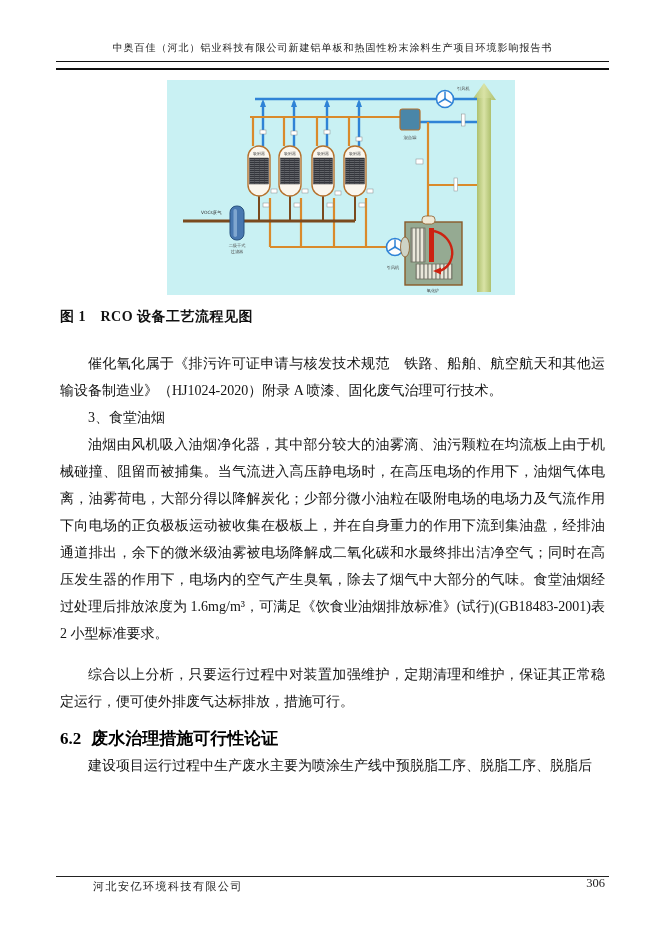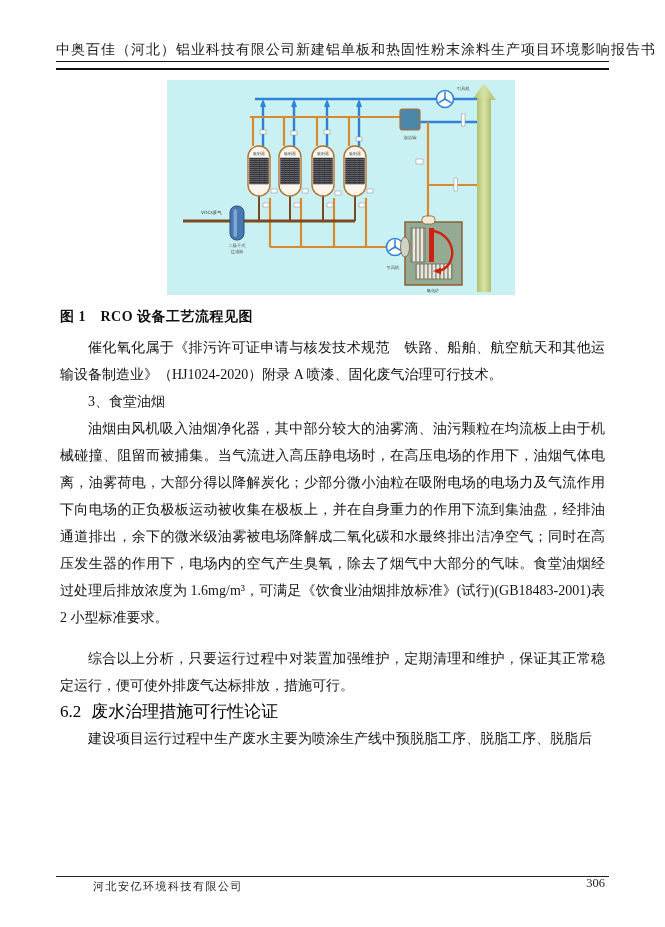--- a/index.html
+++ b/index.html
@@ -3,40 +3,40 @@
 <meta charset="utf-8">
 <style>
   html,body{margin:0;padding:0;background:#e8e8e8;}
   .page{
     position:relative;width:665px;height:927px;background:#ffffff;margin:0 auto;
     font-family:"Liberation Serif","DejaVu Serif",serif;color:#141414;overflow:hidden;
     box-sizing:border-box;
   }
   .doc-header{
     position:absolute;top:41px;left:56px;right:56px;text-align:center;
-    font-size:14px;letter-spacing:1px;color:#1c1c1c;white-space:nowrap;
+    font-size:10px;letter-spacing:1px;color:#1c1c1c;white-space:nowrap;
   }
   .header-rule{
     position:absolute;top:61px;left:56px;right:56px;height:6px;
     border-top:1px solid #111;border-bottom:2.5px solid #111;
   }
   .content{position:absolute;top:80px;left:60px;width:545px;}
   .figure-wrap{width:348px;margin-left:107px;}
   .figure-caption{
     text-align:left;font-weight:bold;font-size:14px;margin-top:9px;color:#111;
     letter-spacing:0.5px;
   }
   .para{
     font-size:14px;line-height:27px;text-align:justify;text-indent:2em;margin:0;
     word-break:break-all;
   }
-  .p1{margin-top:8px;}
+  .p1{margin-top:24px;}
   .p5{margin-top:14px;}
   .section-heading{
-    font-size:17px;font-weight:normal;color:#000;line-height:26px;
+    margin-top:11px;font-size:17px;font-weight:bold;color:#000;line-height:26px;
   }
   .section-heading .h-num{margin-right:10px;font-family:"Liberation Serif",serif;}
   .footer-rule{position:absolute;left:56px;right:56px;top:876px;border-top:1.2px solid #222;}
   .footer-company{position:absolute;left:60px;top:879px;font-size:11px;letter-spacing:1.5px;color:#1c1c1c;margin-left:33px;}
   .footer-page{position:absolute;right:60px;top:876px;font-size:12.5px;color:#1c1c1c;}
   svg text{font-family:"DejaVu Sans","Liberation Sans",sans-serif;}
 </style>
 </head>
 <body>
 

